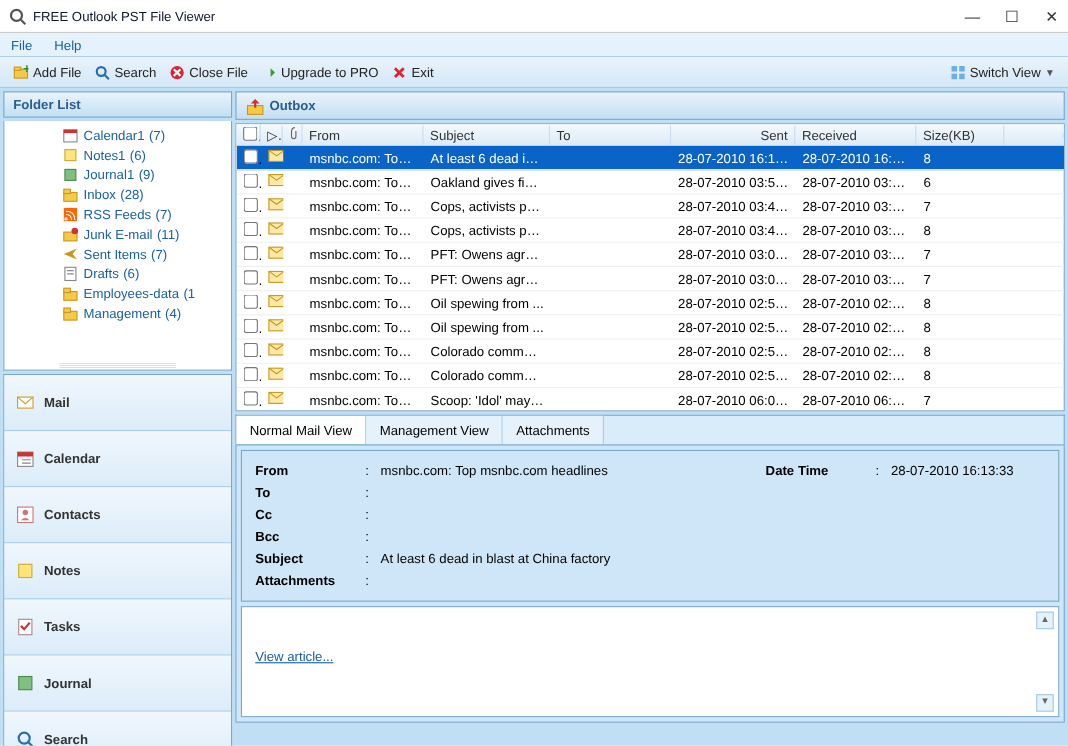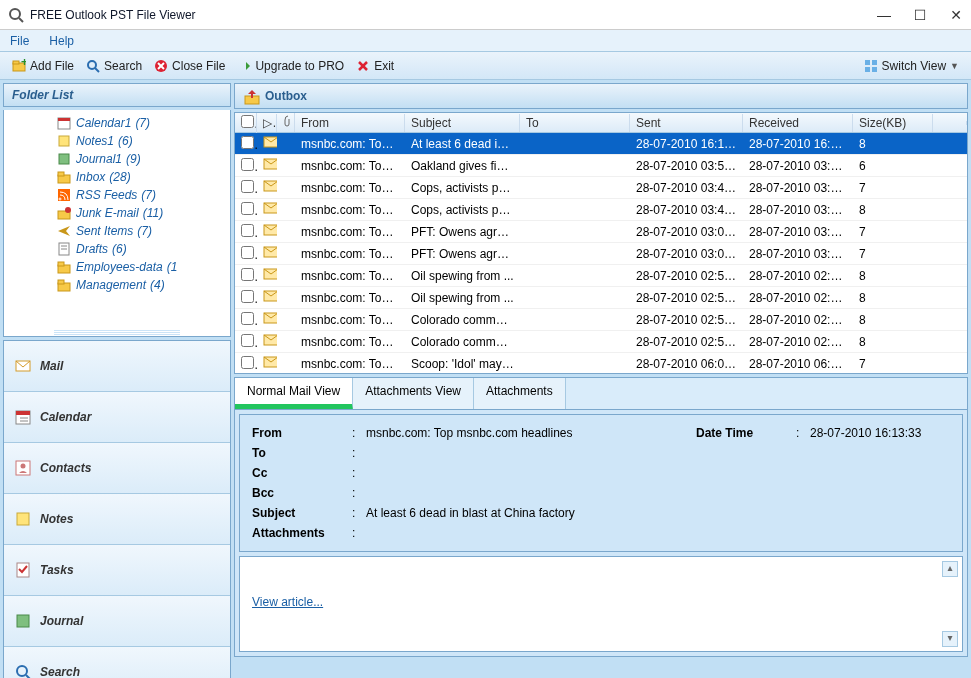--- a/index.html
+++ b/index.html
@@ -17,21 +17,21 @@
 .menubar span { color: #1a5fa5; cursor: pointer; }
 
 
 .toolbar { height: 28px; background: linear-gradient(#eaf3fb,#d3e7f7); border-bottom: 1px solid #a6c9e2; display: flex; align-items: center; padding: 0 6px; }
 .toolbar .tbtn { display: flex; align-items: center; gap: 4px; padding: 2px 6px; cursor: pointer; color: #222; }
 .toolbar .tbtn .ticon { width: 14px; height: 14px; display: inline-block; }
 .toolbar .spacer { flex: 1; }
 
 
 .main { display: flex; height: calc(678px - 30px - 22px - 28px - 18px); background: #c1dff4; padding: 3px; gap: 3px; }
-.leftpane { width: 228px; display: flex; flex-direction: column; gap: 3px; font-style: italic; }
+.leftpane { width: 208px; display: flex; flex-direction: column; gap: 3px; }
 .rightpane { flex: 1; display: flex; flex-direction: column; gap: 3px; }
 
 
 .panel-head { background: linear-gradient(#eaf3fb,#c3dff3); border: 1px solid #7aa7cc; padding: 4px 8px; font-weight: bold; color: #2a5e8e; font-size: 14px; display:flex; align-items:center; gap:6px;}
 .panel-body { background: #fff; border: 1px solid #7aa7cc; border-top: none; flex: 1; overflow: auto; position:relative;}
 
 
 .folder-tree { padding: 4px 2px; height: 220px; overflow-y: scroll; overflow-x: scroll; white-space: nowrap;}
 .folder-tree .node { display: flex; align-items: center; gap: 4px; padding: 1px 0 1px 50px; cursor: pointer; color: #1a5fa5;}
 .folder-tree .node .cnt { color: #1a5fa5; }
@@ -51,29 +51,29 @@
 .gridbody { flex:1; overflow-y:scroll; }
 .row { display:flex; height:22px; align-items:center; border-bottom:1px solid #f0f0f0; cursor:pointer;}
 .row.sel { background:#0a64c7; color:#fff; }
 .row .cell { padding:2px 6px; overflow:hidden; text-overflow:ellipsis; white-space:nowrap;}
 .c-chk{width:22px; text-align:center;}
 .c-flag{width:20px;text-align:center;}
 .c-att{width:18px;text-align:center;}
 .c-from{width:110px;}
 .c-subj{width:115px;}
 .c-to{width:110px;}
-.c-sent{width:113px;}
+.c-sent{width:113px;text-align:right;}
 .c-recv{width:110px;}
 .c-size{width:80px;}
 .c-end{flex:1;}
 
 
 .tabs { display:flex; background:#d9ecfa; border:1px solid #7aa7cc; border-bottom:none; }
 .tab { padding:6px 12px; cursor:pointer; border-right:1px solid #a6c9e2; background:#e6f2fb;}
-.tab.active { background:#fff; border-bottom:6px solid #22c55e; margin-bottom:-1px;}
+.tab.active { background:#fff; border-bottom:1px solid #22c55e; margin-bottom:-1px;}
 .detail { border:1px solid #7aa7cc; background:#cfe6f8; padding:0; flex:1; display:flex; flex-direction:column;}
 .detail-inner { margin:4px; border:1px solid #7aa7cc; background:#cfe6f8; padding:8px 12px; }
 .detail-row { display:flex; padding:3px 0; }
 .detail-row .lab{width:100px; font-weight:bold;}
 .detail-row .col2{width:14px;}
 .detail-row .val{flex:1;}
 .detail-row .rlab{width:100px;font-weight:bold;}
 .detail-row .rcol2{width:14px;}
 .detail-row .rval{width:140px;}
 .detail-body { flex:1; margin:0 4px 4px 4px; border:1px solid #7aa7cc; background:#fff; padding:10px 12px; position:relative;}
@@ -496,21 +496,21 @@
             <div class="cell c-recv">28-07-2010 06:00:16</div>
             <div class="cell c-size">7</div>
             <div class="cell c-end"></div>
           </div>
         </div>
     </div>
 
     <div style="flex:1;display:flex;flex-direction:column;">
       <div class="tabs">
         <div class="tab active">Normal Mail View</div>
-        <div class="tab">Attachments View</div>
+        <div class="tab">Management View</div>
         <div class="tab">Attachments</div>
       </div>
       <div class="detail">
         <div class="detail-inner">
           <div class="detail-row">
             <div class="lab">From</div>
             <div class="col2">:</div>
             <div class="val">msnbc.com: Top msnbc.com headlines</div>
             <div class="rlab">Date Time</div>
             <div class="rcol2">:</div>

